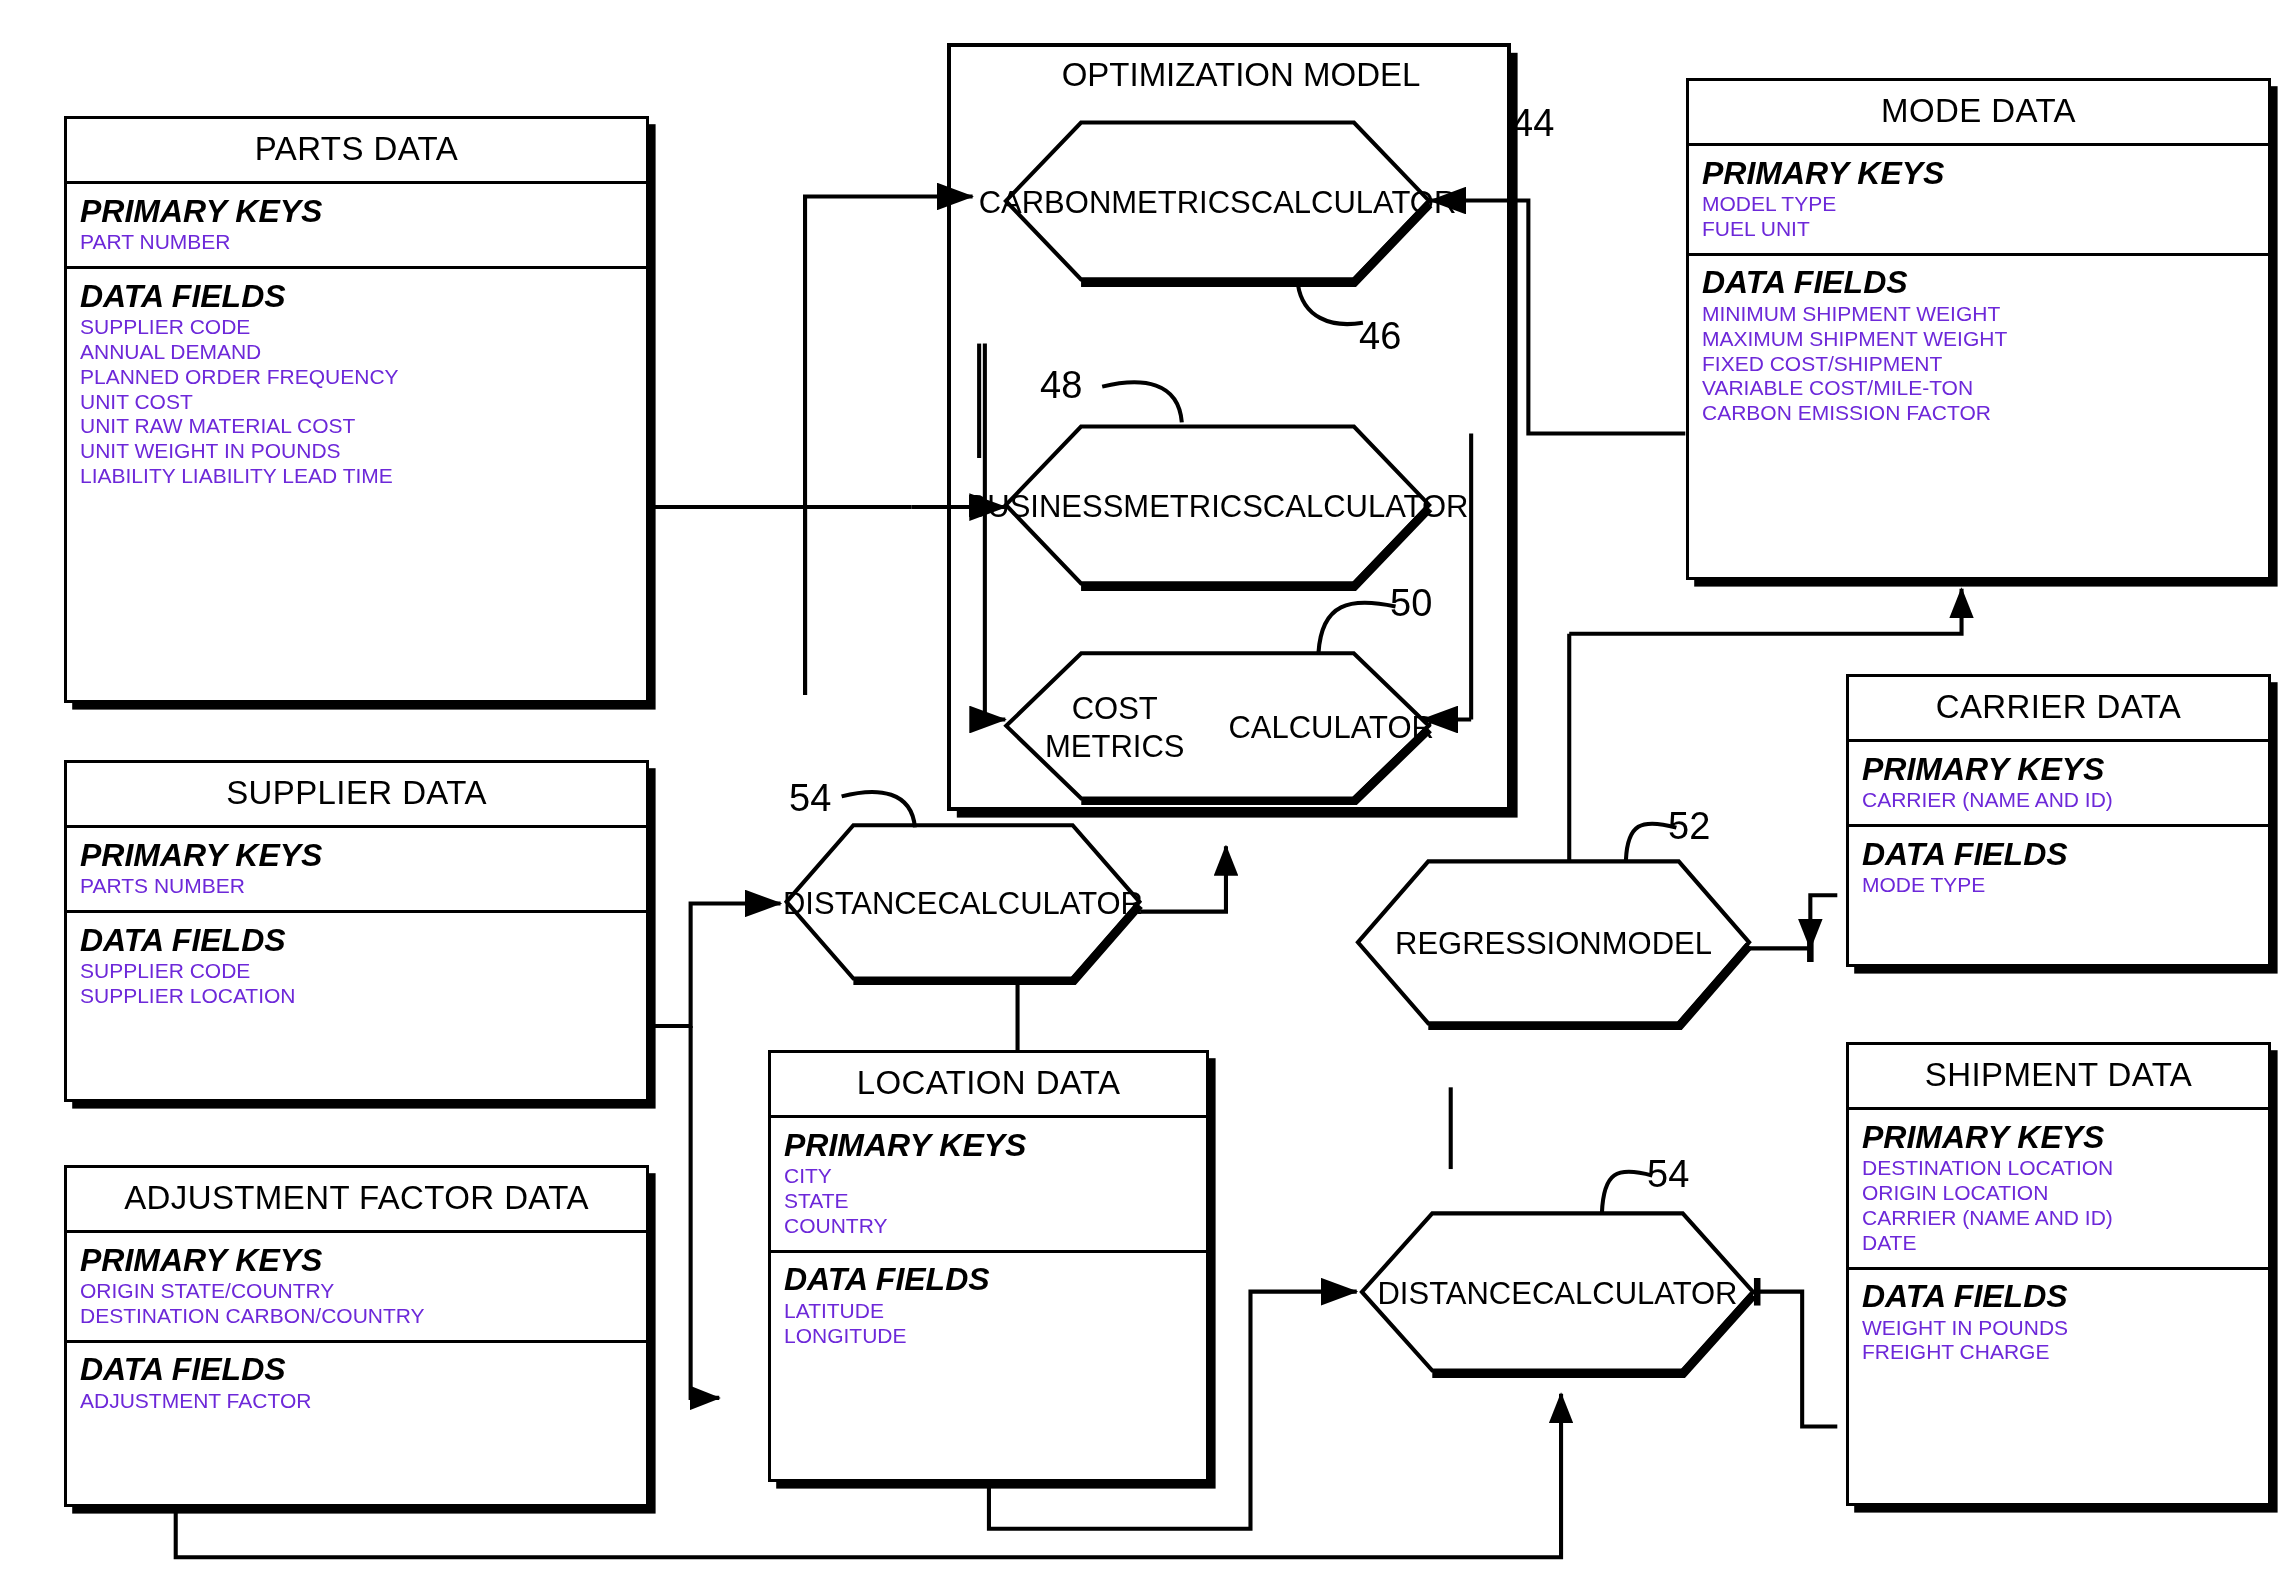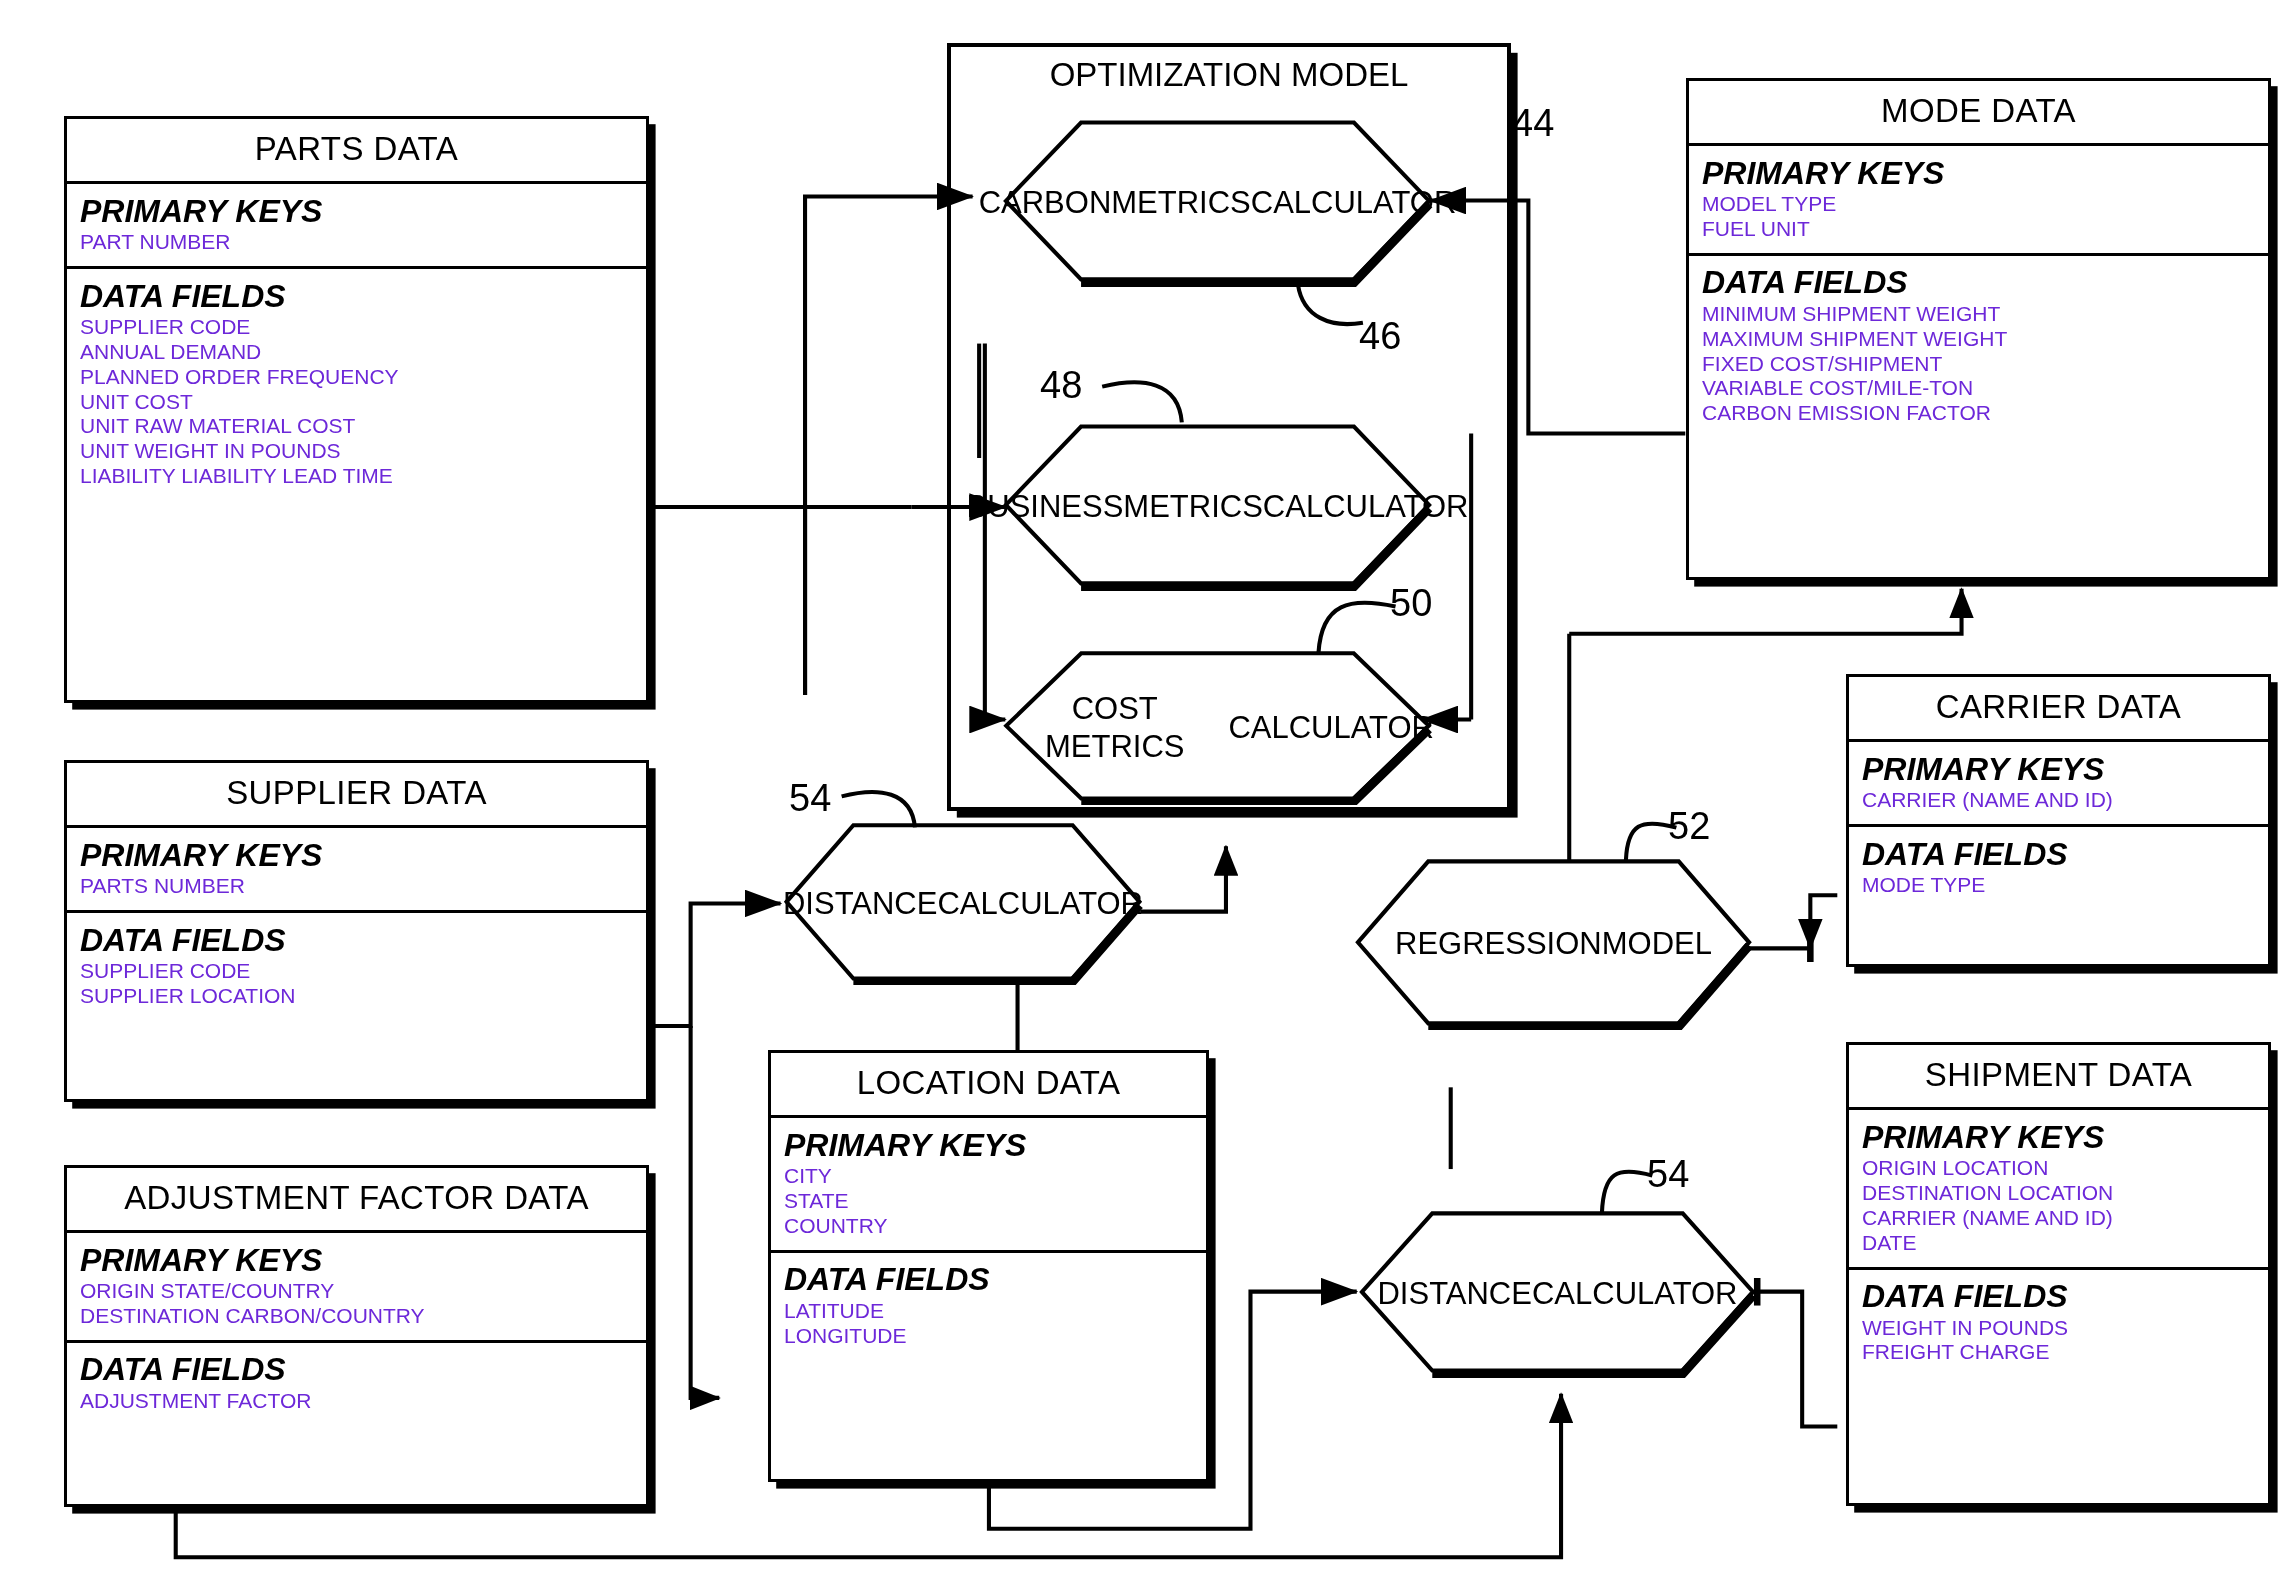--- a/index.html
+++ b/index.html
@@ -69,20 +69,21 @@
     box-shadow: 8.2px 8.2px 0 -1.6px #000000;
     z-index: 1;
   }
   .model-title {
     position: absolute;
     text-align: center;
     font-size: 33px;
     color: #000;
     z-index: 4;
     white-space: nowrap;
+    padding-left: 12px;
   }
 
   
   .hex {
     position: absolute;
     z-index: 4;
   }
   .hex svg { display: block; }
   .hex .hex-label {
     position: absolute;
@@ -261,22 +262,22 @@
     <div class="ent-sec last">
       <div class="sec-head">DATA FIELDS</div>
       <div class="sec-item">MODE TYPE</div>
     </div>
   </div>
 
   <div class="entity" style="left:1846px; top:1042px; width:425px; height:464px;">
     <div class="ent-title">SHIPMENT DATA</div>
     <div class="ent-sec">
       <div class="sec-head">PRIMARY KEYS</div>
+      <div class="sec-item">DESTINATION LOCATION</div>
       <div class="sec-item">ORIGIN LOCATION</div>
-      <div class="sec-item">DESTINATION LOCATION</div>
       <div class="sec-item">CARRIER (NAME AND ID)</div>
       <div class="sec-item">DATE</div>
     </div>
     <div class="ent-sec last">
       <div class="sec-head">DATA FIELDS</div>
       <div class="sec-item">WEIGHT IN POUNDS</div>
       <div class="sec-item">FREIGHT CHARGE</div>
     </div>
   </div>
 

